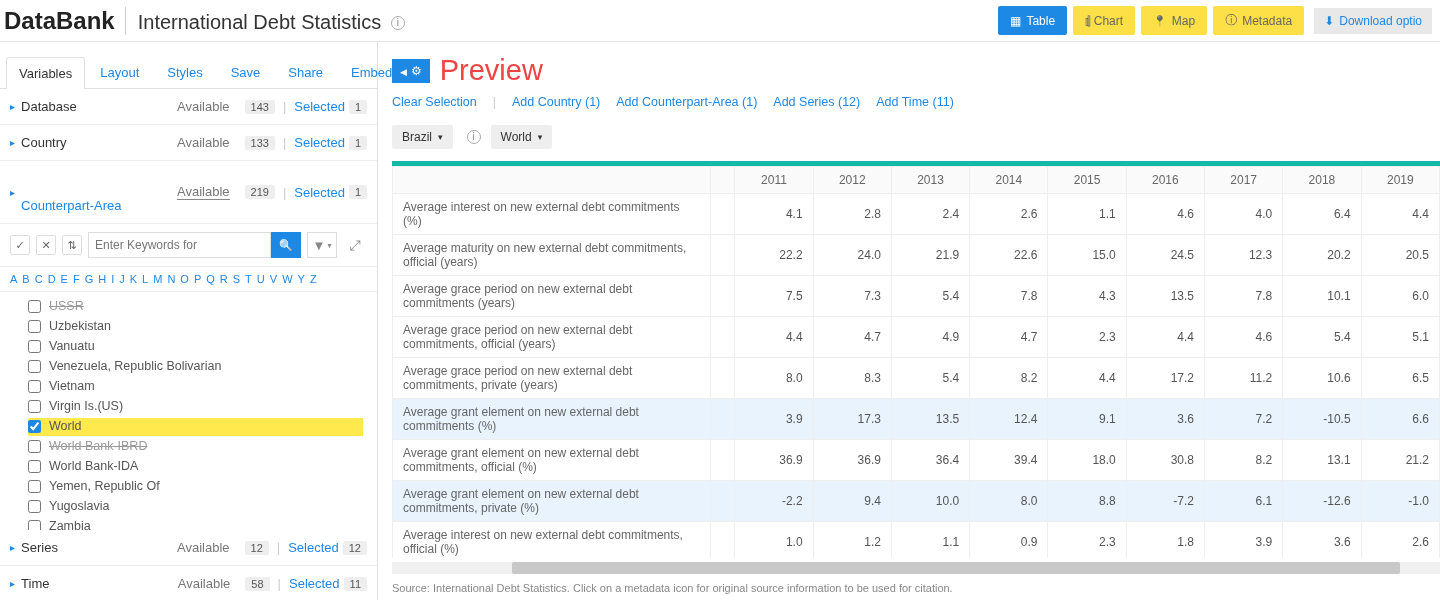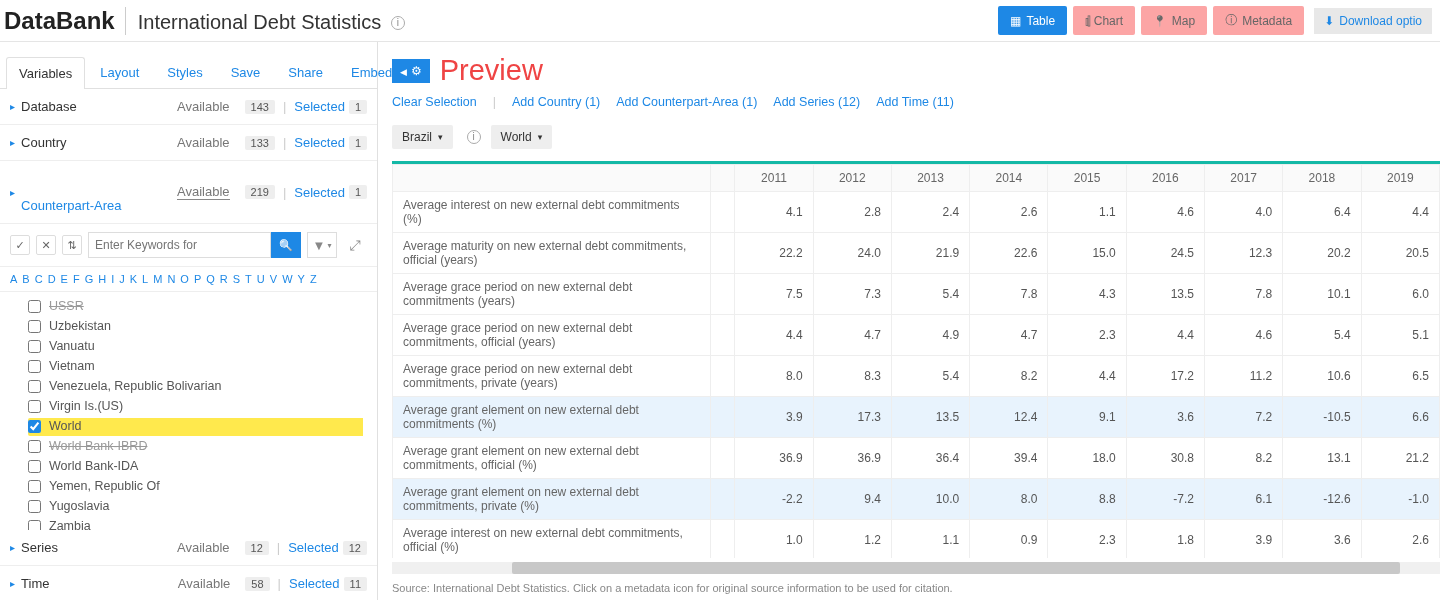--- a/index.html
+++ b/index.html
@@ -7,21 +7,21 @@
   a { text-decoration: none; }
 
   
   .header { display: flex; align-items: center; padding: 6px 8px 6px 4px; border-bottom: 1px solid #e5e5e5; }
   .logo-block { display: flex; align-items: baseline; gap: 12px; }
   .logo { font-size: 24px; font-weight: 600; color: #222; border-right: 1px solid #ccc; padding-right: 10px; }
   .page-title { font-size: 20px; color: #333; }
   .info-icon { display:inline-block; width:14px; height:14px; border:1px solid #aaa; border-radius:50%; font-size:10px; line-height:12px; text-align:center; color:#888; margin-left:4px; vertical-align:middle;}
   .header-spacer { flex: 1; }
   .view-tabs { display: flex; gap: 6px; }
-  .vtab { display:flex; align-items:center; gap:5px; padding:6px 12px; background:#fca5a5; color:#666; border-radius:2px; font-size:12px; cursor:pointer; }
+  .vtab { display:flex; align-items:center; gap:5px; padding:6px 12px; background:#fde047; color:#666; border-radius:2px; font-size:12px; cursor:pointer; }
   .vtab.active { background:#1e88e5; color:#fff; }
   .dl-btn { display:flex; align-items:center; gap:5px; padding:6px 10px; background:#e8e8e8; color:#1e88e5; font-size:12px; margin-left:10px; cursor:pointer; }
 
   
   .main { display:flex; height: calc(600px - 40px); }
   .sidebar { width: 378px; border-right:1px solid #e0e0e0; display:flex; flex-direction:column; }
   .content { flex:1; padding: 12px 0 0 14px; overflow:hidden; display:flex; flex-direction:column; }
 
   
   .side-tabs { display:flex; border-bottom:1px solid #e0e0e0; padding: 14px 6px 0 6px; gap:2px; }
@@ -68,21 +68,21 @@
   .action-links { display:flex; gap:16px; padding:8px 0 10px 0; font-size:12.5px; }
   .action-links a { color:#1e88e5; cursor:pointer; }
   .action-count { color:#1e88e5; }
 
   
   .dd-row { display:flex; gap:10px; align-items:center; padding:6px 0 12px 0; }
   .dd { background:#eee; padding:5px 10px; font-size:12px; display:flex; align-items:center; gap:6px; cursor:pointer; border-radius:2px; }
   .dd .chev { font-size:9px; }
 
   
-  .table-wrap { flex:1; overflow:auto; border-top:3px solid #14b8a6; }
+  .table-wrap { flex:1; overflow:auto; border-top:5px solid #14b8a6; }
   table.data { border-collapse:collapse; width:100%; font-size:12px; }
   table.data th, table.data td { border:1px solid #eee; padding:6px 10px; }
   table.data th { font-weight:normal; color:#666; background:#fafafa; text-align:center; }
   table.data td.lbl { color:#666; width:330px; text-align:left; }
   table.data td.num { text-align:right; color:#555; width:80px; }
   table.data tr.hl td { background:#e8f3fd; }
   table.data tr.hl td.lbl { background:#e8f3fd; }
   table.data td.corner { width:25px; }
 
   
@@ -251,27 +251,27 @@
         </div>
         <div style="position: relative;">
           <div class="country-item">
             <input type="checkbox" style="">
             <span>Vanuatu</span>
           </div>
         </div>
         <div style="position: relative;">
           <div class="country-item">
             <input type="checkbox" style="">
+            <span>Venezuela, Republic Bolivarian</span>
+          </div>
+        </div>
+        <div style="position: relative;">
+          <div class="country-item">
+            <input type="checkbox" style="">
             <span>Vietnam</span>
-          </div>
-        </div>
-        <div style="position: relative;">
-          <div class="country-item">
-            <input type="checkbox" style="">
-            <span>Venezuela, Republic Bolivarian</span>
           </div>
         </div>
         <div style="position: relative;">
           <div class="country-item">
             <input type="checkbox" style="">
             <span>Virgin Is.(US)</span>
           </div>
         </div>
         <div style="position: relative;">
           <div class="highlight-strip" style="top: 2px;"></div>

